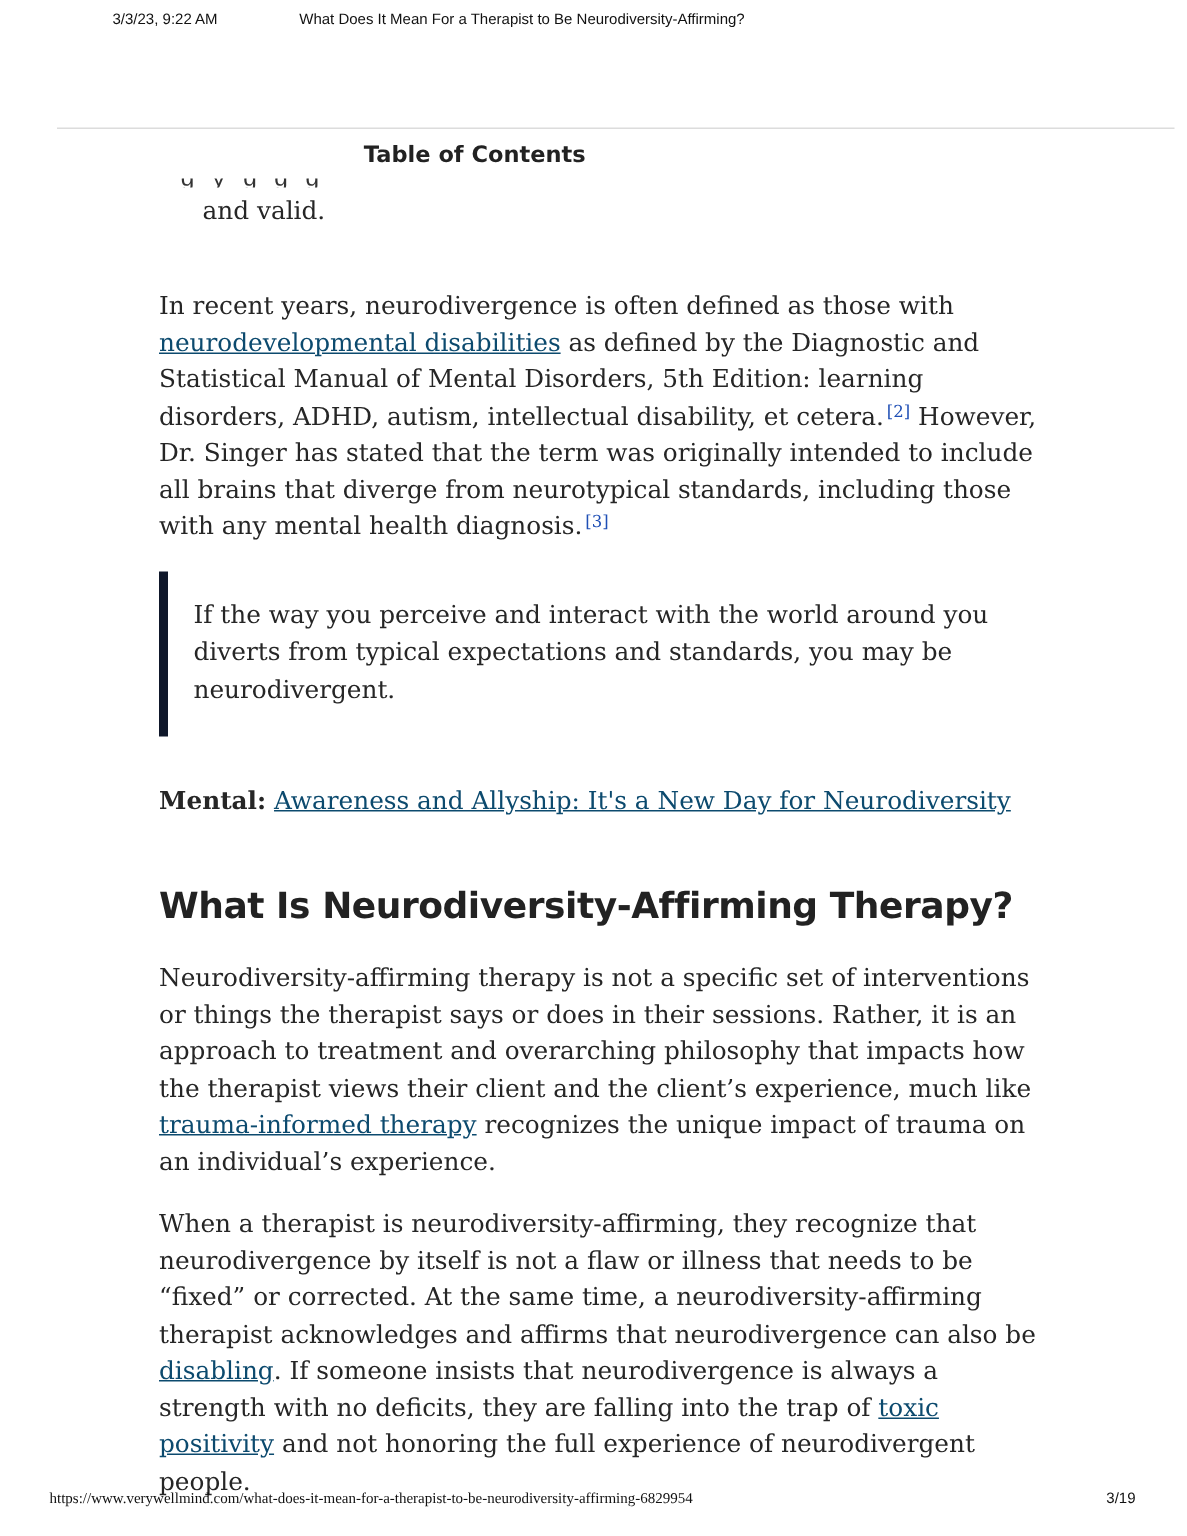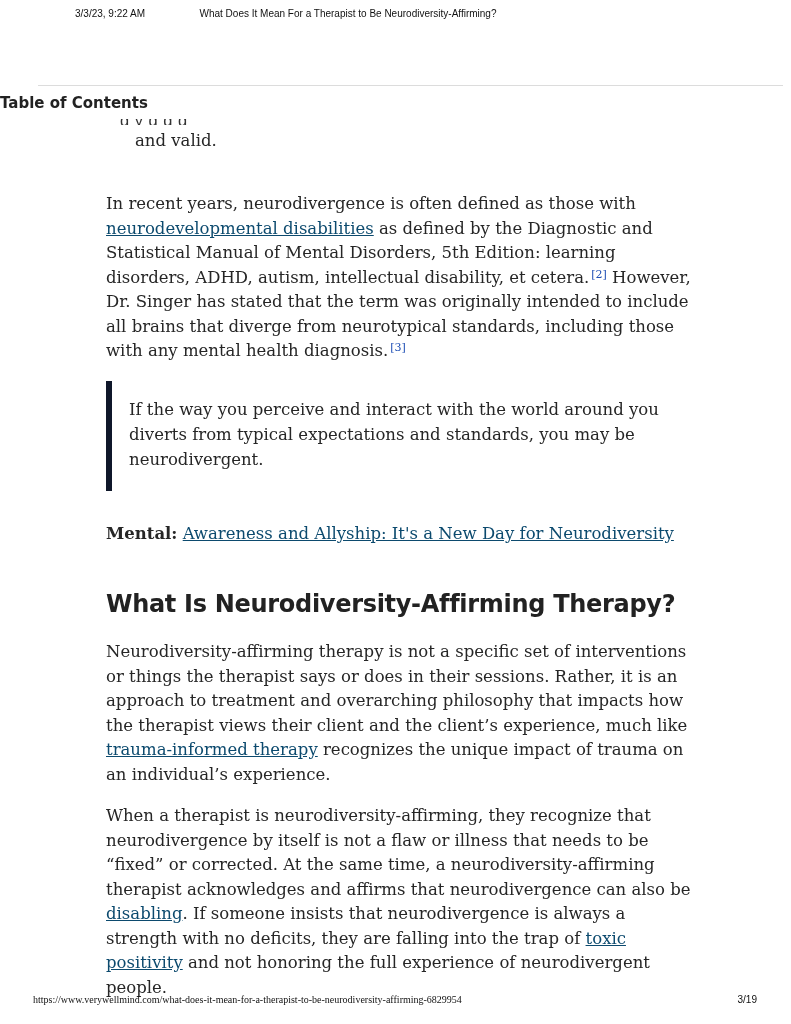--- a/index.html
+++ b/index.html
@@ -10,27 +10,27 @@
       position: absolute; top: 8px; left: 0; width: 791px;
       font-family: "Liberation Sans", sans-serif; font-size: 10px; color: #111;
     }
     .print-header .date { position: absolute; left: 27px; margin-left: 48px; }
     .print-header .title { position: absolute; left: 0; width: 696px; text-align: center; }
 
     .divider {
       position: absolute; top: 85px; left: 38px; width: 745px; height: 1px; background: #dcdcdc;
     }
     .toc {
-      position: absolute; top: 94px; left: 0; width: 633px; text-align: left;
+      position: absolute; top: 94px; left: 0; width: 633px; text-align: center;
       font-family: "DejaVu Sans", sans-serif; font-weight: bold; font-size: 15px; color: #222;
     }
 
     .cut-line {
       position: absolute; top: 119px; left: 120px; width: 420px; height: 6px; overflow: hidden;
-      font-family: Liberation Sans, sans-serif; font-size: 16.5px; color: #333; line-height: 6px;
+      font-family: Liberation Mono, monospace; font-size: 16.5px; color: #333; line-height: 6px;
     }
     .cut-line span { display: block; margin-top: -2px; letter-spacing: 0.5px; }
 
     .content {
       position: absolute; left: 106px; width: 590px;
       font-family: "DejaVu Serif", serif; font-size: 16.5px; line-height: 24.5px; color: #262626;
     }
     .content p { margin-bottom: 17px; }
     a { color: #0c4a6e; text-decoration: underline; }
     sup { font-size: 11px; color: #1f4fb5; vertical-align: 5px; line-height: 0; margin-left: 2px; }

